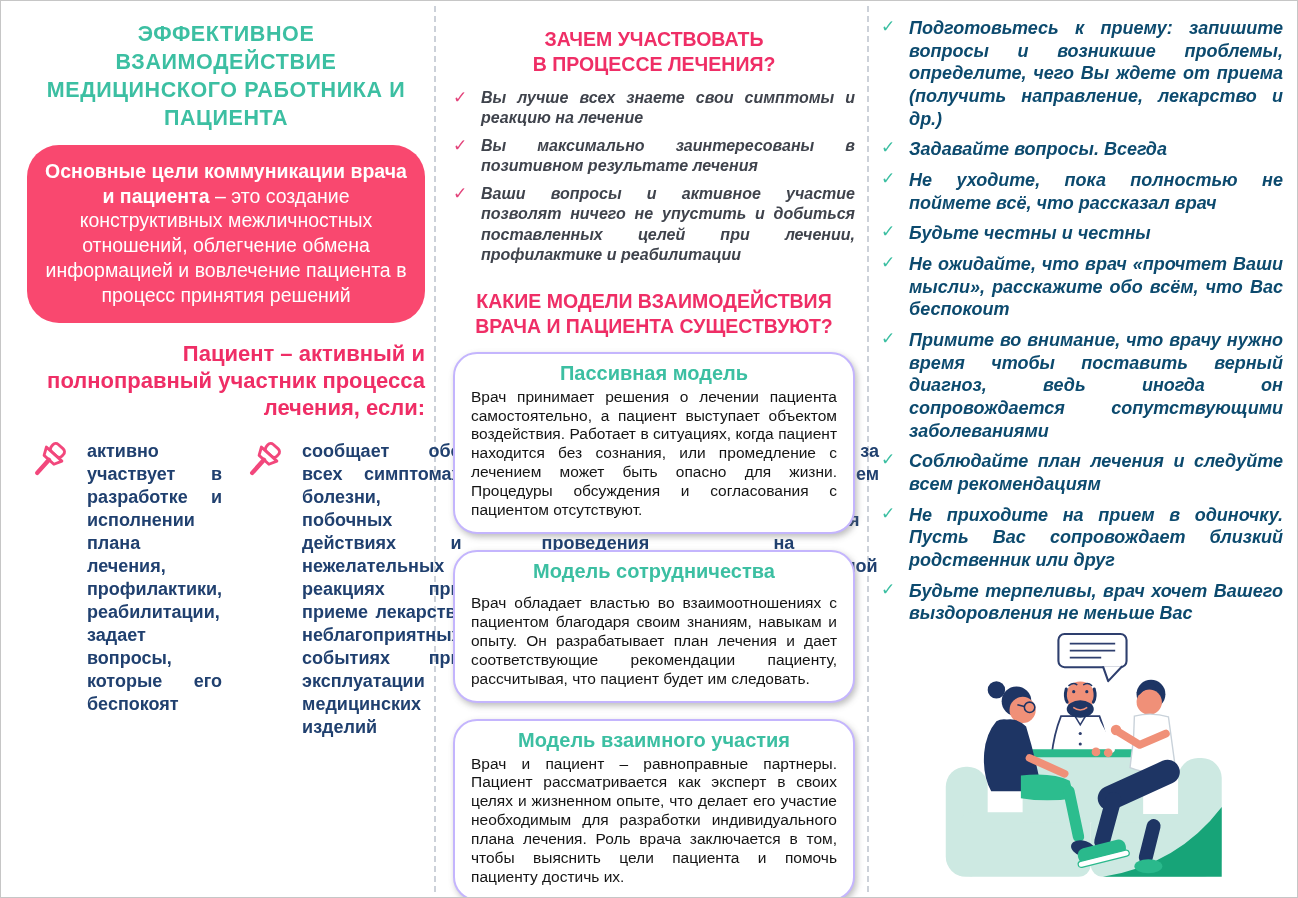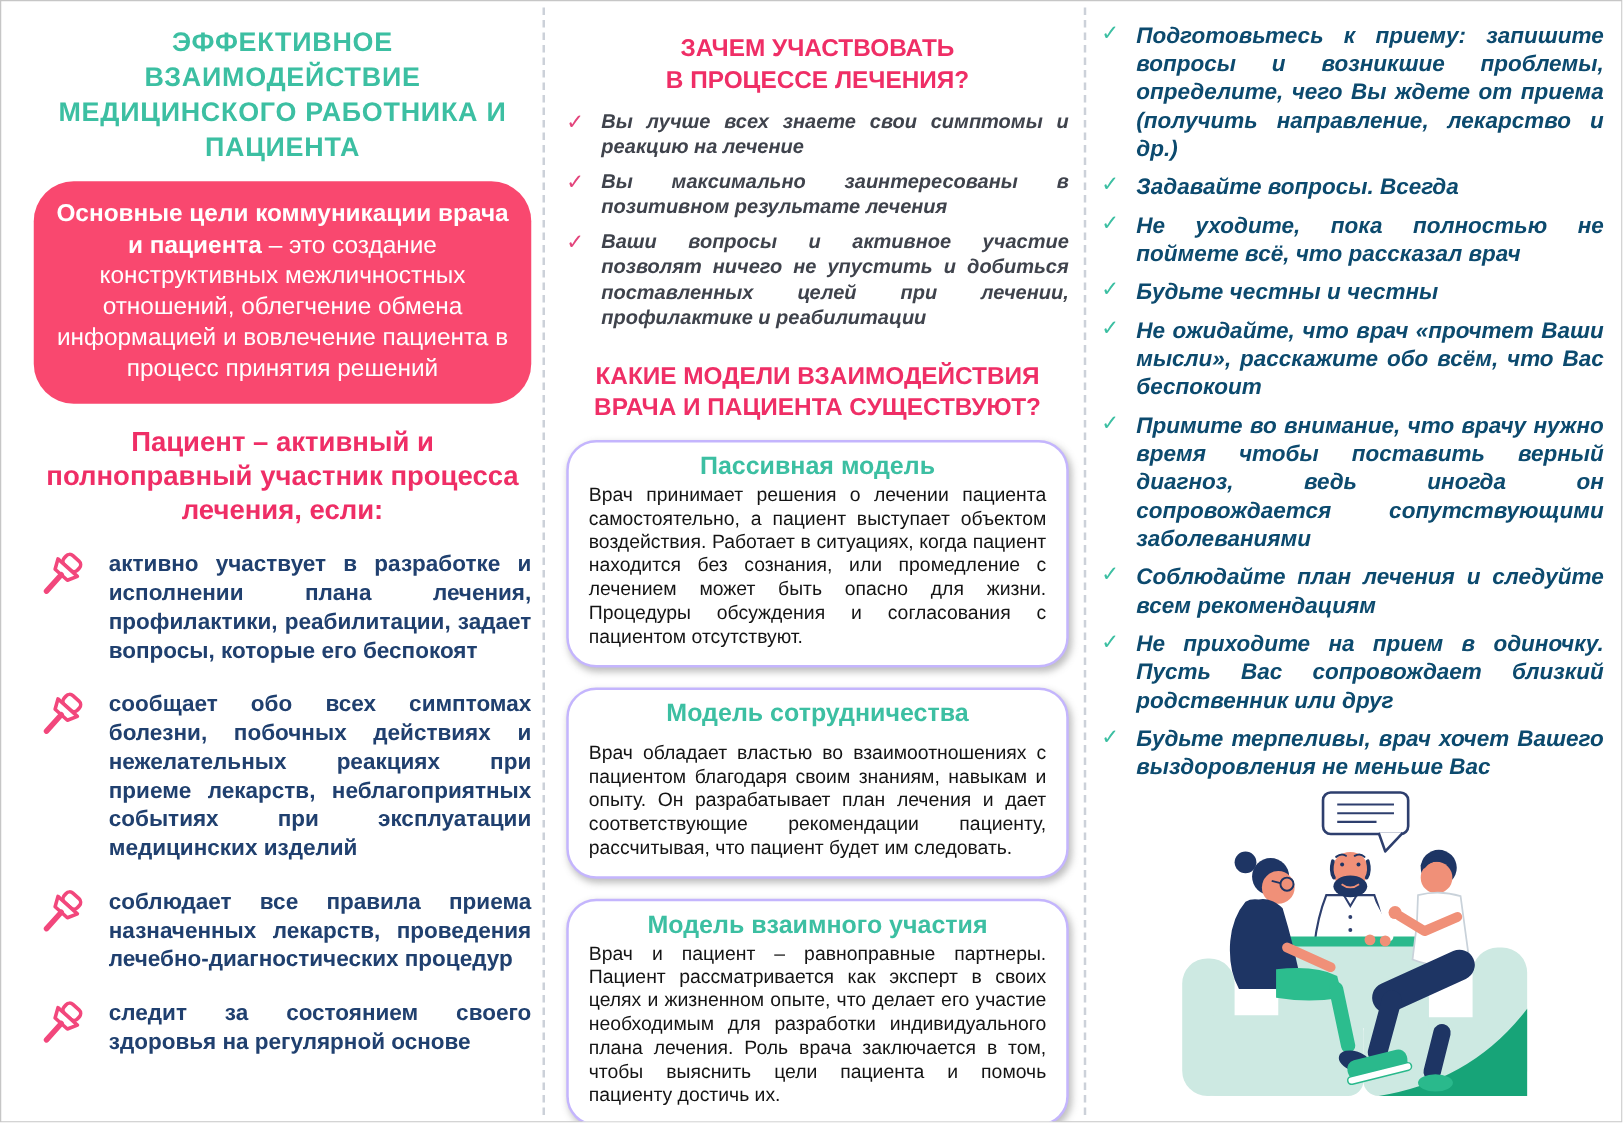--- a/index.html
+++ b/index.html
@@ -34,23 +34,23 @@
     background:#f9486f;
     border-radius:32px;
     padding:14px 18px 16px;
     color:#ffffff;text-align:center;
     font-size:19.5px;line-height:1.27;
   }
   .goal-box .lead{font-weight:800;}
   .patient-heading{
     margin-top:18px;
     color:#ef2e66;font-weight:800;
-    font-size:22px;line-height:1.22;text-align:center;
-  }
-  .bullets{margin-top:18px;display:flex;flex-direction:column;gap:20px;}
+    font-size:22px;line-height:1.22;text-align:right;
+  }
+  .bullets{margin-top:18px;display:flex;flex-direction:row;gap:20px;}
   .bullet{display:flex;gap:16px;align-items:flex-start;}
   .pin{flex:0 0 44px;width:44px;height:44px;}
   .bullet-text{
     color:#20406f;font-weight:700;
     font-size:18px;line-height:1.28;
     text-align:justify;
   }
 
   
   .h-pink{

